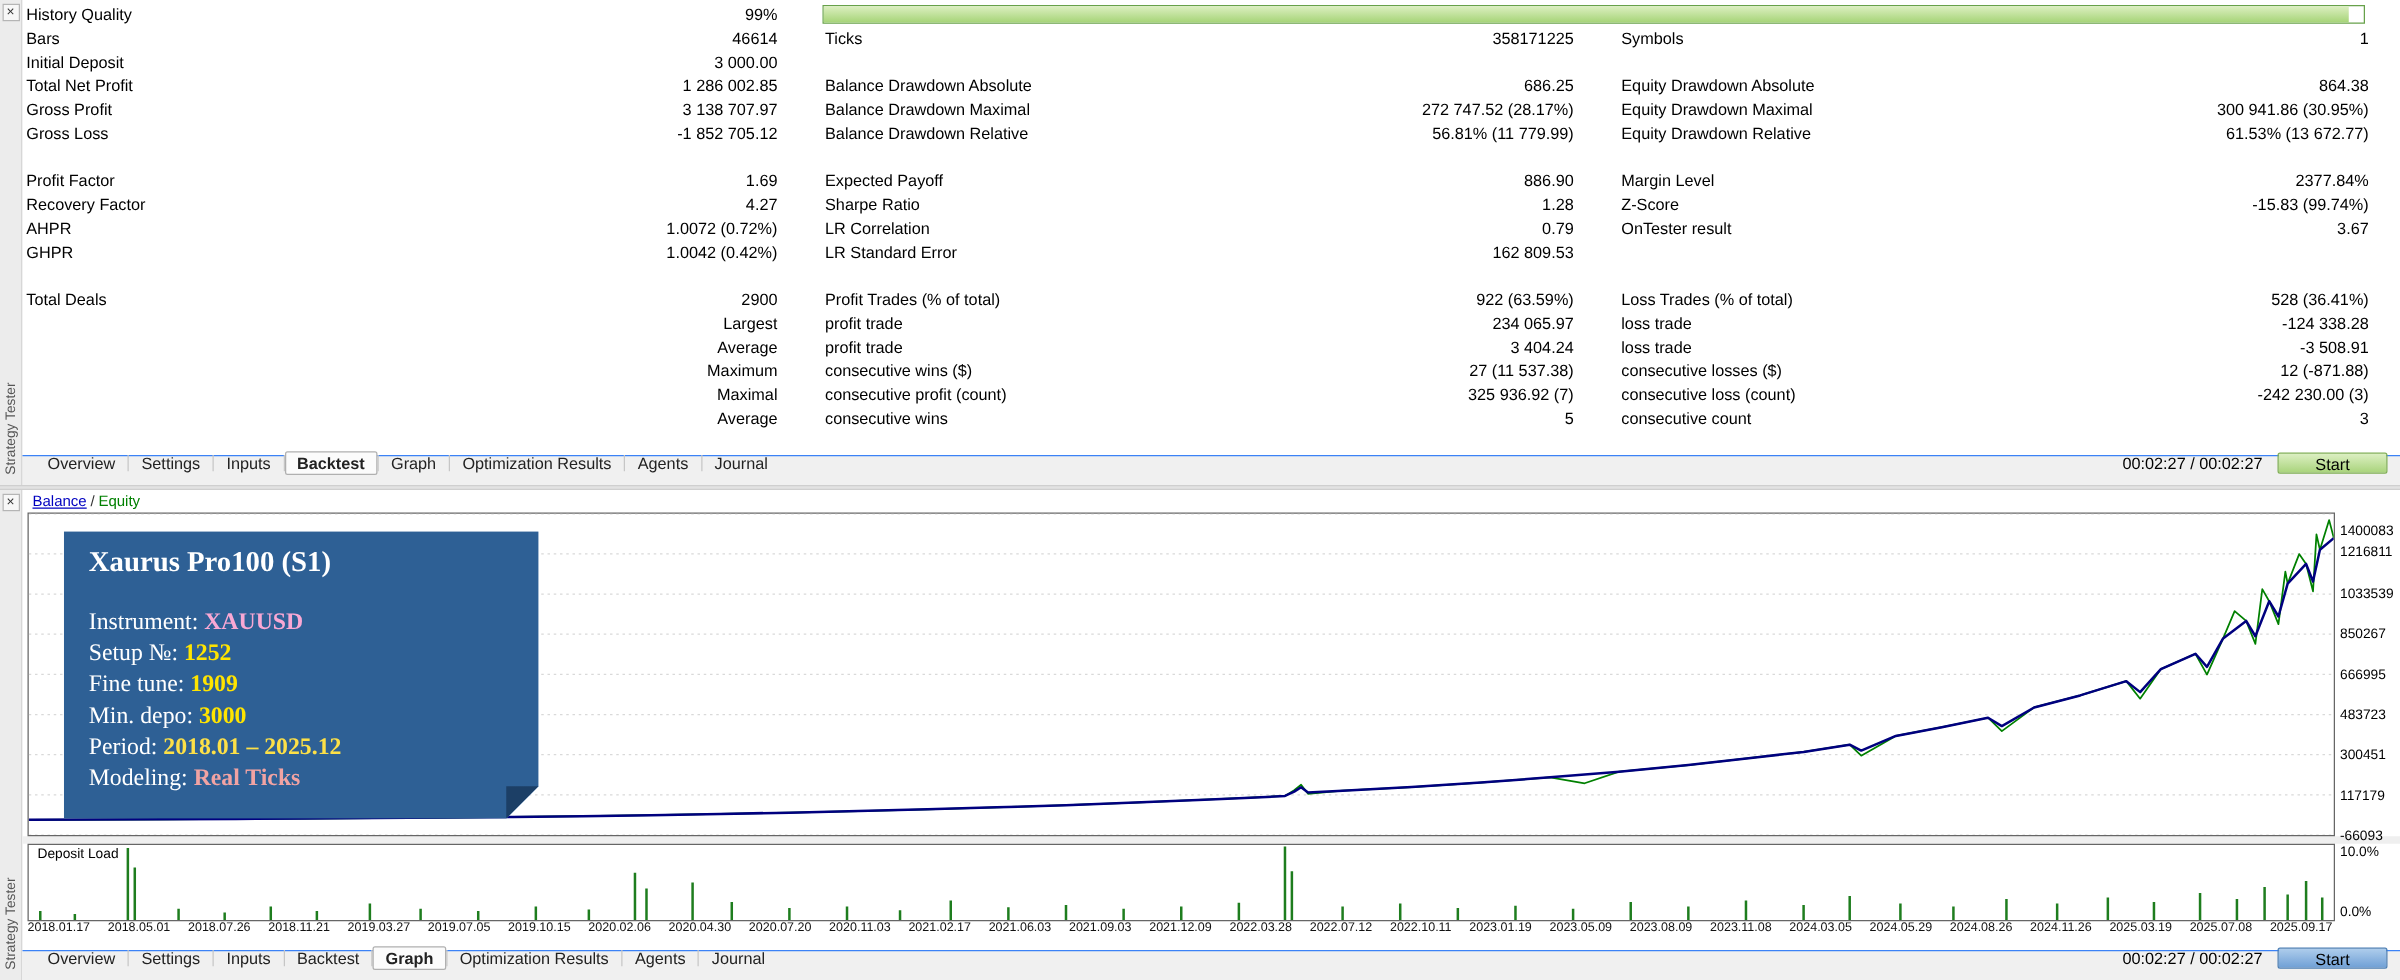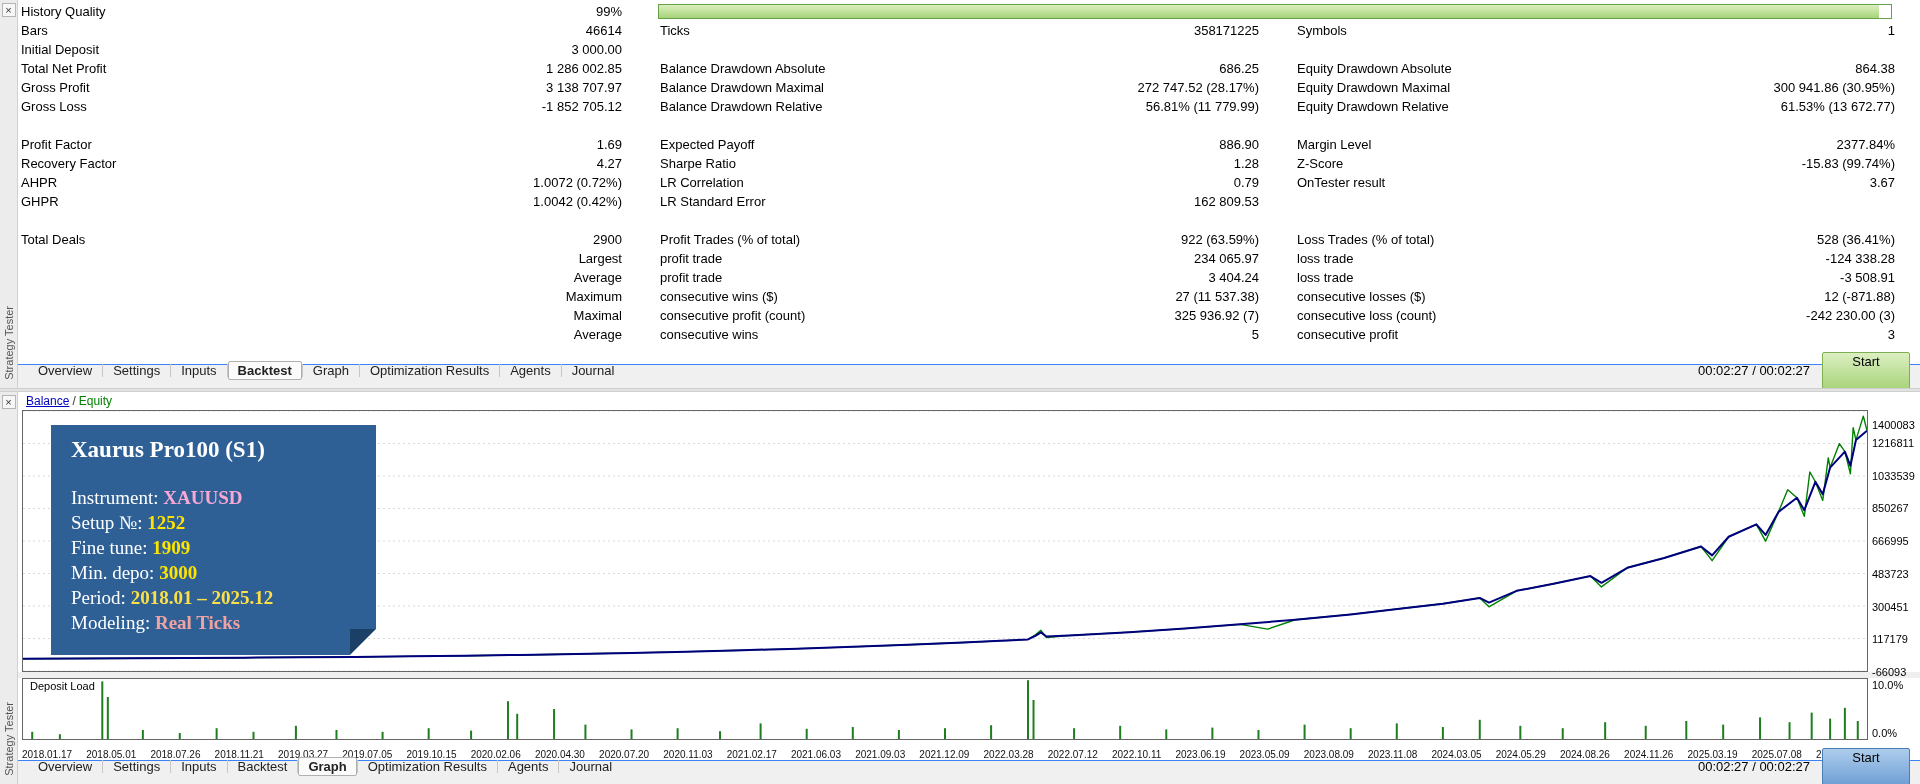--- a/index.html
+++ b/index.html
@@ -37,45 +37,45 @@
                border:1px solid #67a14a;background:#fff;}
   .hq-bar-fill{height:100%;background:linear-gradient(#dcefc0,#a6d478);}
 
   
   .tabbar{flex:0 0 24px;height:24px;background:#f0f0f0;border-top:1px solid #3b82f6;
           display:flex;align-items:center;padding:0 10px 12px 10px;}
   .tab{padding:2px 10px;color:#222;cursor:default;white-space:nowrap;}
   .tab.active{font-weight:bold;background:#fbfbfb;border:1px solid #b0b0b0;border-radius:2px;padding:1px 9px;}
   .tab-sep{width:1px;height:13px;background:#c6c6c6;}
   .timer{margin-left:auto;padding-right:12px;white-space:nowrap;}
-  .start-btn{width:88px;height:37px;line-height:17px;text-align:center;border-radius:2px;cursor:default;}
+  .start-btn{width:88px;height:17px;line-height:17px;text-align:center;border-radius:2px;cursor:default;}
   .start-btn.green{background:linear-gradient(#dcefc2,#a9d47c);border:1px solid #7fae53;}
   .start-btn.blue{background:linear-gradient(#aecdec,#70a0d6);border:1px solid #4a7db3;}
 
   
   .graph-pane{flex:1;display:flex;flex-direction:column;background:#fff;min-height:0;}
   .legend-row{flex:0 0 18px;display:flex;align-items:center;padding-left:8px;font-size:12px;}
   .lg-sep{color:#333;margin:0 3px;}
   .chart-row{flex:1;display:flex;min-height:0;padding-left:4px;}
   .plot{flex:1;position:relative;border:1px solid #666;background:#fff;}
   .plot svg,.deposit-plot svg{position:absolute;inset:0;width:100%;height:100%;display:block;}
   .y-gutter{flex:0 0 52px;width:52px;position:relative;font-size:11px;}
   .ytick{position:absolute;left:4px;transform:translateY(-50%);white-space:nowrap;}
   .grid{stroke:#d9d9d9;stroke-dasharray:2 3;vector-effect:non-scaling-stroke;stroke-width:1;}
   .mid-divider{flex:0 0 6px;background:#efefef;}
   .deposit-row{flex:0 0 62px;display:flex;padding-left:4px;}
   .deposit-plot{flex:1;position:relative;border:1px solid #666;background:#fff;}
   .deposit-label{position:absolute;top:1px;left:4px;font-size:11px;background:#fff;padding:0 3px;z-index:2;}
   .dep-top{position:absolute;top:1px;left:4px;}
   .dep-bottom{position:absolute;bottom:1px;left:4px;}
   .dates-row{flex:0 0 20px;display:flex;justify-content:space-between;align-items:flex-end;
-             margin-right:52px;padding:0 2px 0 4px;font-size:10px;white-space:nowrap;color:#111;}
+             margin-right:52px;padding:0 2px 12px 4px;font-size:10px;white-space:nowrap;color:#111;}
 
   
-  .info-box{position:absolute;left:28px;top:14px;width:325px;padding:12px 16px 20px 20px;
+  .info-box{position:absolute;left:28px;top:14px;width:380px;padding:12px 16px 20px 20px;
             background:#2e6095;color:#fff;font-family:"Liberation Serif",serif;z-index:3;
             clip-path:polygon(0 0,100% 0,100% calc(100% - 26px),calc(100% - 26px) 100%,0 100%);}
   .info-box::after{content:"";position:absolute;right:0;bottom:0;width:26px;height:26px;
             background:linear-gradient(315deg,transparent 50%,#1c3f66 50%);}
   .ib-title{font-size:23px;font-weight:bold;margin-bottom:22px;}
   .ib-line{font-size:19px;line-height:25px;}
   .ib-val{font-weight:bold;}
 </style>
 </head>
 <body>
@@ -302,21 +302,21 @@
             <div class="stat-row">
               <div class="pair p1">
                 <span class="lbl"></span>
                 <span class="val">Average</span>
               </div>
               <div class="pair p2">
                 <span class="lbl">consecutive wins</span>
                 <span class="val">5</span>
               </div>
               <div class="pair p3">
-                <span class="lbl">consecutive profit</span>
+                <span class="lbl">consecutive count</span>
                 <span class="val">3</span>
               </div>
             </div>
           </div>
       </div>
       <div class="tabbar">
         <div style="display:flex;align-items:center;">
             <div class="tab">Overview</div>
             <span class="tab-sep"></span>
             <div class="tab">Settings</div>
@@ -471,21 +471,21 @@
           <span class="xdate">2020.04.30</span>
           <span class="xdate">2020.07.20</span>
           <span class="xdate">2020.11.03</span>
           <span class="xdate">2021.02.17</span>
           <span class="xdate">2021.06.03</span>
           <span class="xdate">2021.09.03</span>
           <span class="xdate">2021.12.09</span>
           <span class="xdate">2022.03.28</span>
           <span class="xdate">2022.07.12</span>
           <span class="xdate">2022.10.11</span>
-          <span class="xdate">2023.06.19</span>
+          <span class="xdate">2023.01.19</span>
           <span class="xdate">2023.05.09</span>
           <span class="xdate">2023.08.09</span>
           <span class="xdate">2023.11.08</span>
           <span class="xdate">2024.03.05</span>
           <span class="xdate">2024.05.29</span>
           <span class="xdate">2024.08.26</span>
           <span class="xdate">2024.11.26</span>
           <span class="xdate">2025.03.19</span>
           <span class="xdate">2025.07.08</span>
           <span class="xdate">2025.09.17</span>

